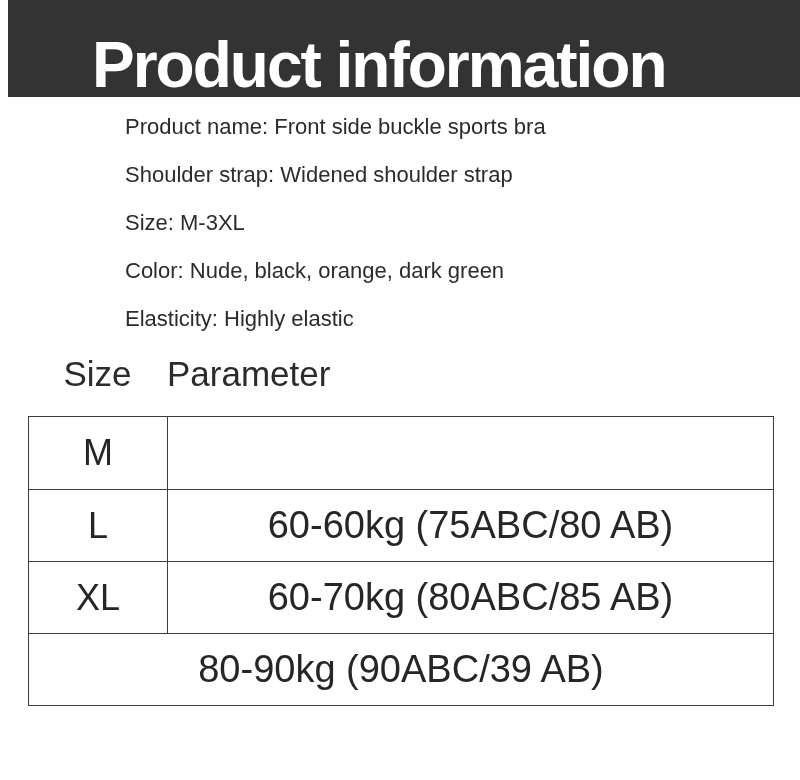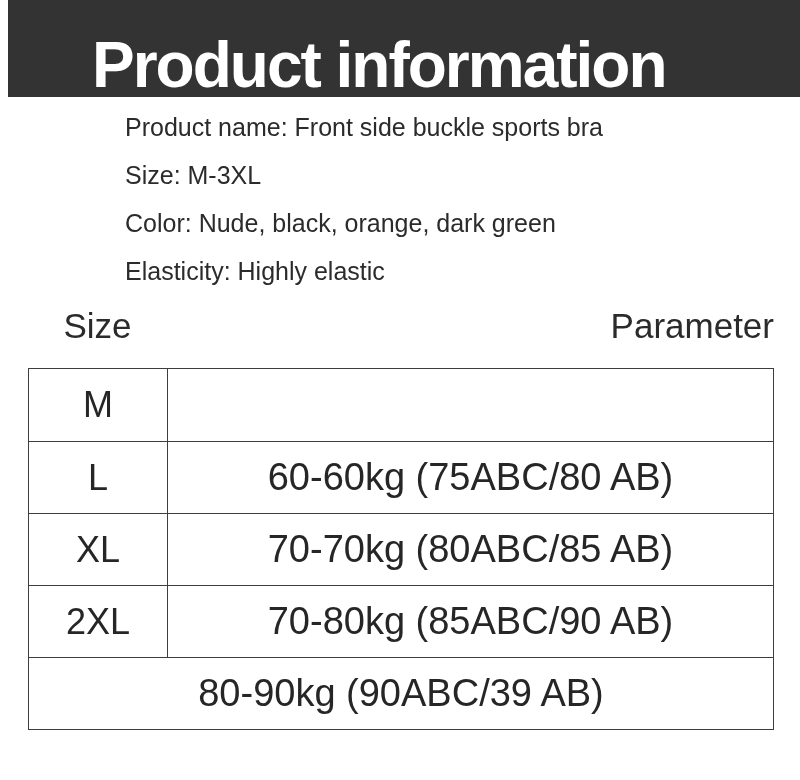--- a/index.html
+++ b/index.html
@@ -37,42 +37,42 @@
   }
 
   
   .details {
     margin: 6px 0 0 125px;
   }
   .detail-line {
     height: 48px;
     display: flex;
     align-items: center;
-    font-size: 25px;
+    font-size: 22px;
     color: #2b2b2b;
     white-space: nowrap;
   }
 
   
   .table-headers {
     display: flex;
     margin: 9px 0 8px 28px;
     width: 746px;
     height: 44px;
     align-items: center;
   }
   .th-size {
     width: 139px;
     text-align: center;
     font-size: 35px;
     color: #2b2b2b;
   }
   .th-param {
     flex: 1;
-    text-align: right;
+    text-align: left;
     font-size: 35px;
     color: #2b2b2b;
   }
 
   
   .size-table {
     margin: 20px 0 0 28px;
     width: 746px;
     box-sizing: border-box;
     border: 1.5px solid #3d3d3d;
@@ -108,42 +108,39 @@
 </style>
 </head>
 <body>
 
 <div class="banner">
   <span class="banner-title">Product information</span>
 </div>
 
 <div class="details">
   <div class="detail-line">Product name: Front side buckle sports bra</div>
+  <div class="detail-line">Shoulder strap: Widened shoulder strap</div>
   <div class="detail-line">Size: M-3XL</div>
   <div class="detail-line">Color: Nude, black, orange, dark green</div>
   <div class="detail-line">Elasticity: Highly elastic</div>
 </div>
 
 <div class="table-headers">
   <div class="th-size">Size</div>
   <div class="th-param">Parameter</div>
 </div>
 
 <div class="size-table">
   <div class="size-row">
     <div class="cell-size">M</div>
   </div>
   <div class="size-row">
     <div class="cell-size">L</div>
     <div class="cell-param">60-60kg (75ABC/80 AB)</div>
   </div>
   <div class="size-row">
     <div class="cell-size">XL</div>
-    <div class="cell-param">70-70kg (80ABC/85 AB)</div>
-  </div>
-  <div class="size-row">
-    <div class="cell-size">2XL</div>
-    <div class="cell-param">70-80kg (85ABC/90 AB)</div>
+    <div class="cell-param">60-70kg (80ABC/85 AB)</div>
   </div>
   <div class="size-row">
     <div class="cell-param">80-90kg (90ABC/39 AB)</div>
   </div>
 </div>
 
 </body></html>

